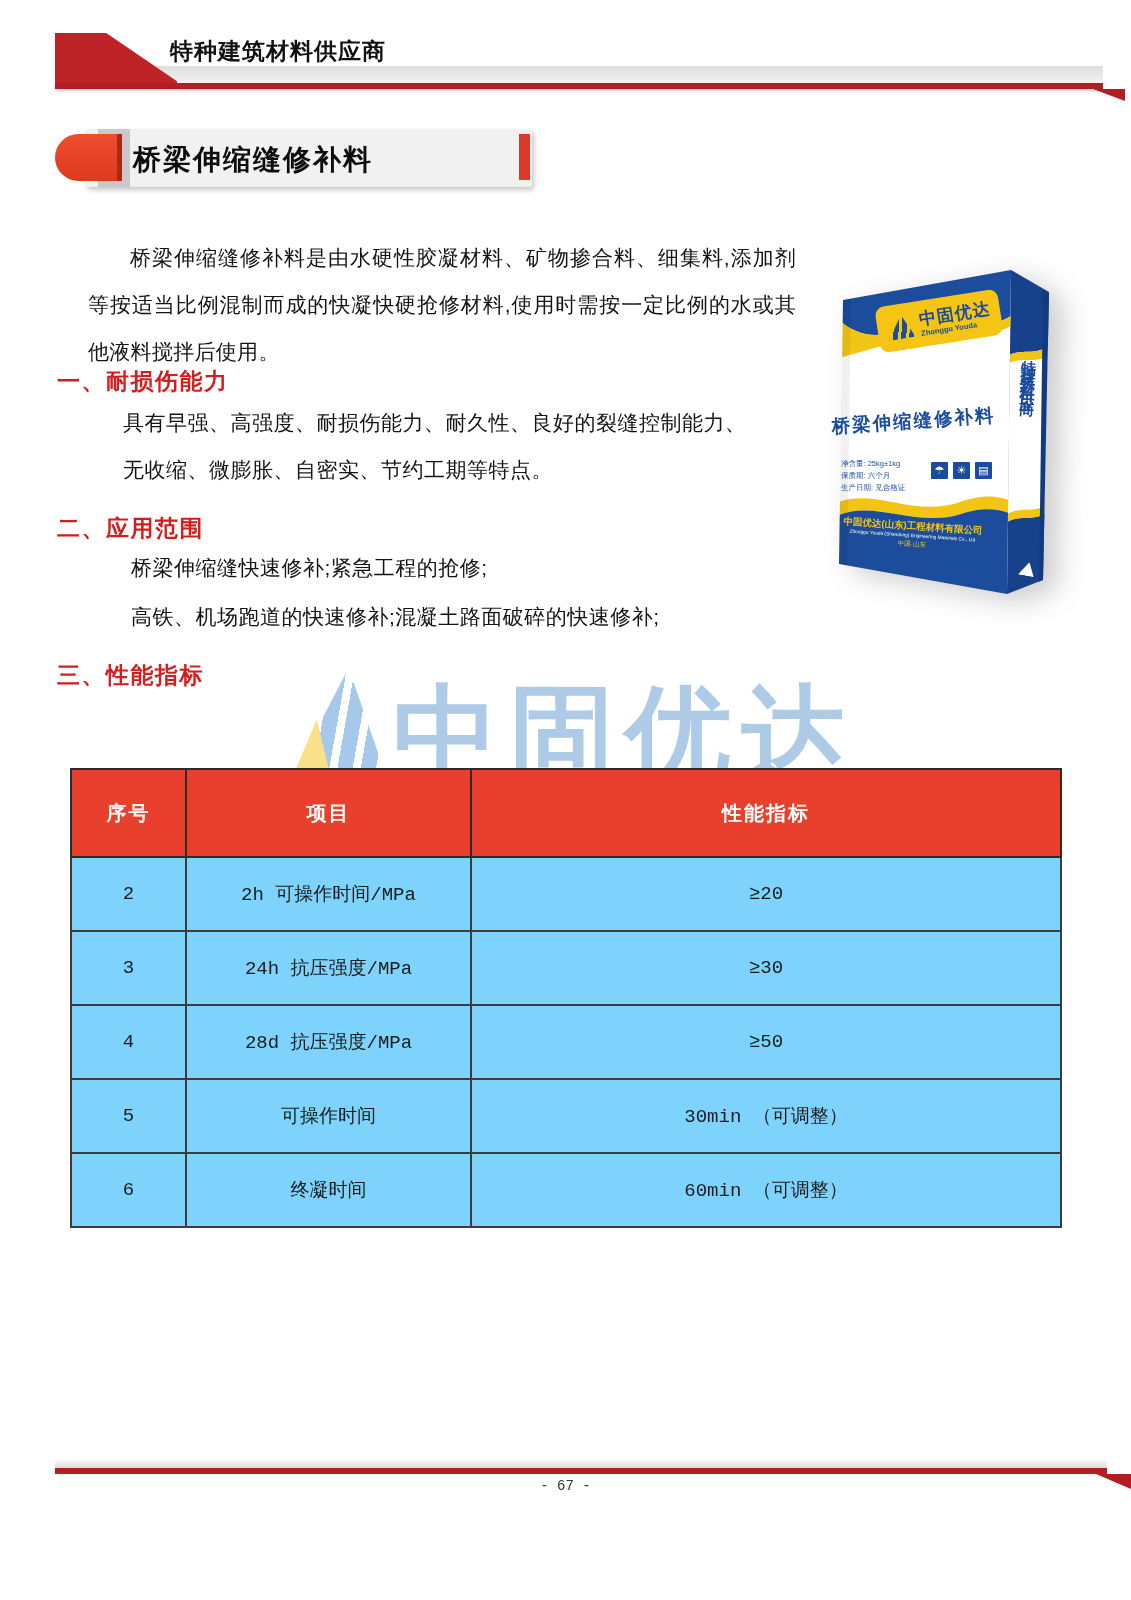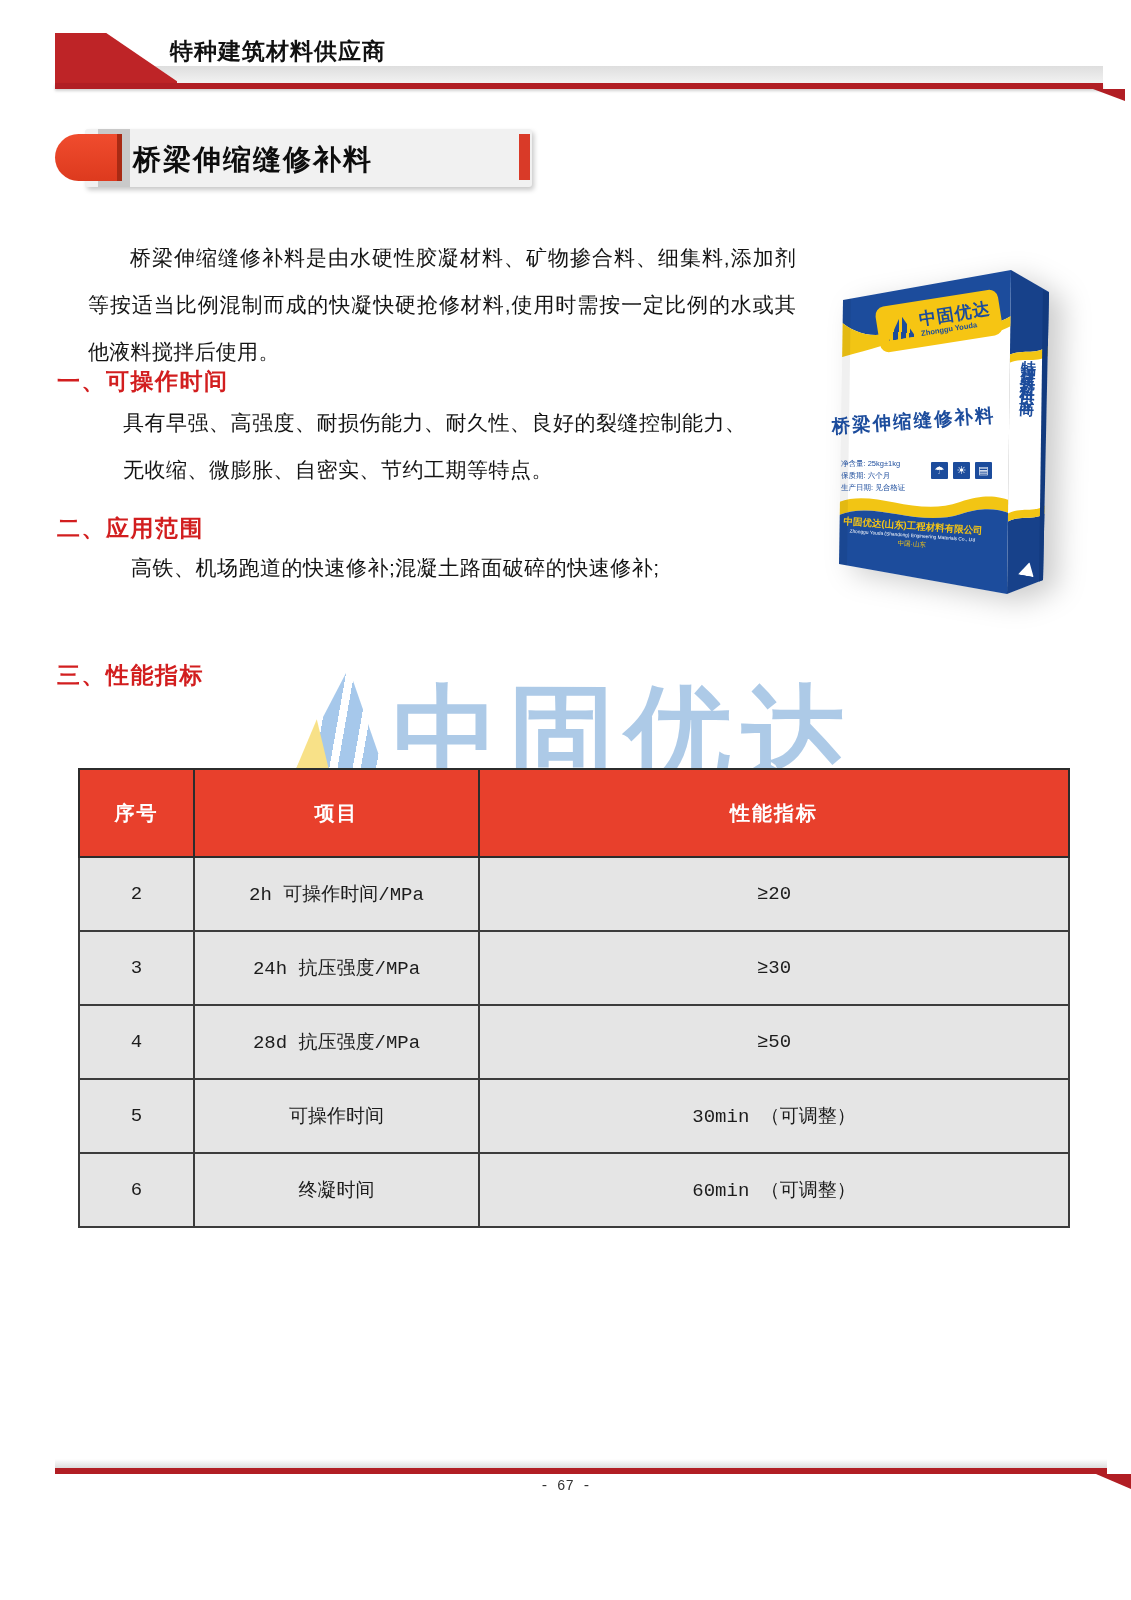--- a/index.html
+++ b/index.html
@@ -50,21 +50,21 @@
   .wm-tri{position:absolute;left:0;top:8px;width:106px;height:122px;
     background:repeating-linear-gradient(100deg,#4f93d8 0 15px,rgba(255,255,255,0) 15px 23px);
     clip-path:polygon(0 100%,60% 0,100% 100%);}
   .wm-tri-y{position:absolute;left:0;top:8px;width:106px;height:122px;background:#f2c514;
     clip-path:polygon(2% 100%,30% 42%,46% 100%);}
   .wm-text{position:absolute;left:108px;top:0;font-size:106px;line-height:148px;font-weight:600;
     color:#5e97d0;letter-spacing:10px;white-space:nowrap;}
 
   
   table.perf{position:absolute;left:70px;top:768px;width:990px;border-collapse:collapse;
-    table-layout:fixed;z-index:2;background:#e5e5e5;margin-left:8px;}
+    table-layout:fixed;z-index:2;background:#7dd3fc;}
   table.perf col.c1{width:115px;} table.perf col.c2{width:285px;} table.perf col.c3{width:590px;}
   table.perf th{background:#e8402c;color:#fff;font-size:20px;font-weight:bold;letter-spacing:2px;
     height:84px;border:2px solid #2c2c2c;}
   table.perf td{height:70px;text-align:center;vertical-align:middle;border:2px solid #3c3c3c;
     font-family:"Liberation Mono","DejaVu Sans",monospace;font-size:19px;color:#1c1c1c;}
 
   
   .ftr-grayband{position:absolute;left:55px;top:1459px;width:1052px;height:9px;
     background:linear-gradient(to bottom,rgba(0,0,0,0),#dcdcdc);z-index:1;}
   .ftr-line{position:absolute;left:55px;top:1468px;width:1052px;height:6px;background:#b11e24;z-index:2;}
@@ -111,28 +111,29 @@
   <div class="hdr-wedge"></div>
 
   <div class="banner-gray"></div>
   <div class="banner-graytab"></div>
   <div class="banner-pill"></div>
   <div class="banner-endbar"></div>
   <div class="banner-title">桥梁伸缩缝修补料</div>
 
   <p class="intro">桥梁伸缩缝修补料是由水硬性胶凝材料、矿物掺合料、细集料,添加剂等按适当比例混制而成的快凝快硬抢修材料,使用时需按一定比例的水或其他液料搅拌后使用。</p>
 
-  <div class="sec-heading h-feat">一、可操作时间</div>
+  <div class="sec-heading h-feat">一、耐损伤能力</div>
   <div class="body-lines feat-lines">
     <div class="ln">具有早强、高强度、耐损伤能力、耐久性、良好的裂缝控制能力、</div>
     <div class="ln">无收缩、微膨胀、自密实、节约工期等特点。</div>
   </div>
 
   <div class="sec-heading h-scope">二、应用范围</div>
   <div class="body-lines scope-lines">
+    <div class="ln">桥梁伸缩缝快速修补;紧急工程的抢修;</div>
     <div class="ln">高铁、机场跑道的快速修补;混凝土路面破碎的快速修补;</div>
   </div>
 
   <div class="sec-heading h-perf">三、性能指标</div>
 
   <div class="watermark">
     <div class="wm-tri"></div>
     <div class="wm-tri-y"></div>
     <div class="wm-text">中固优达</div>
   </div>

